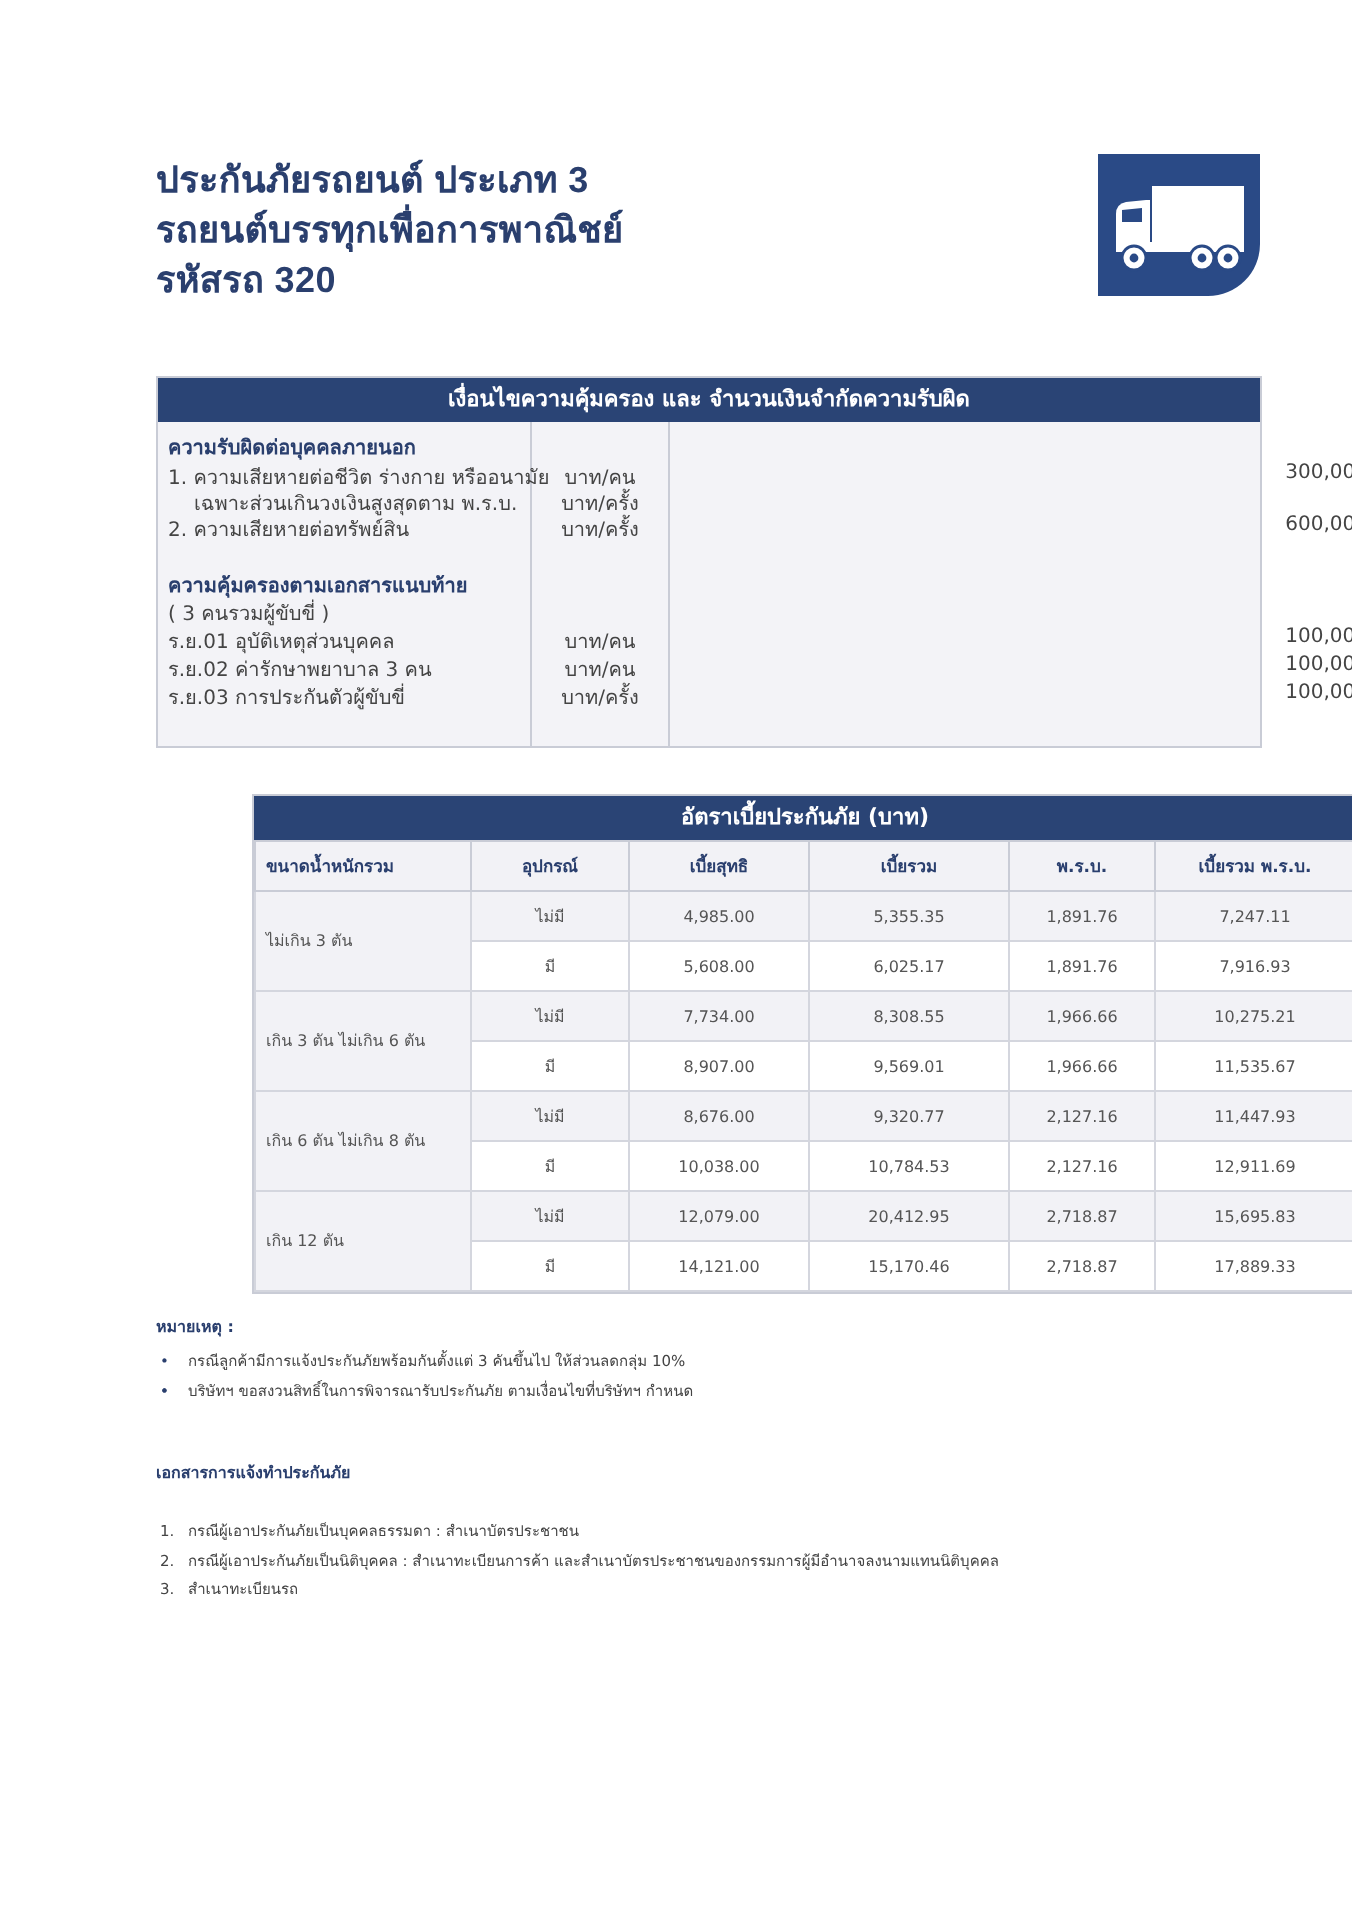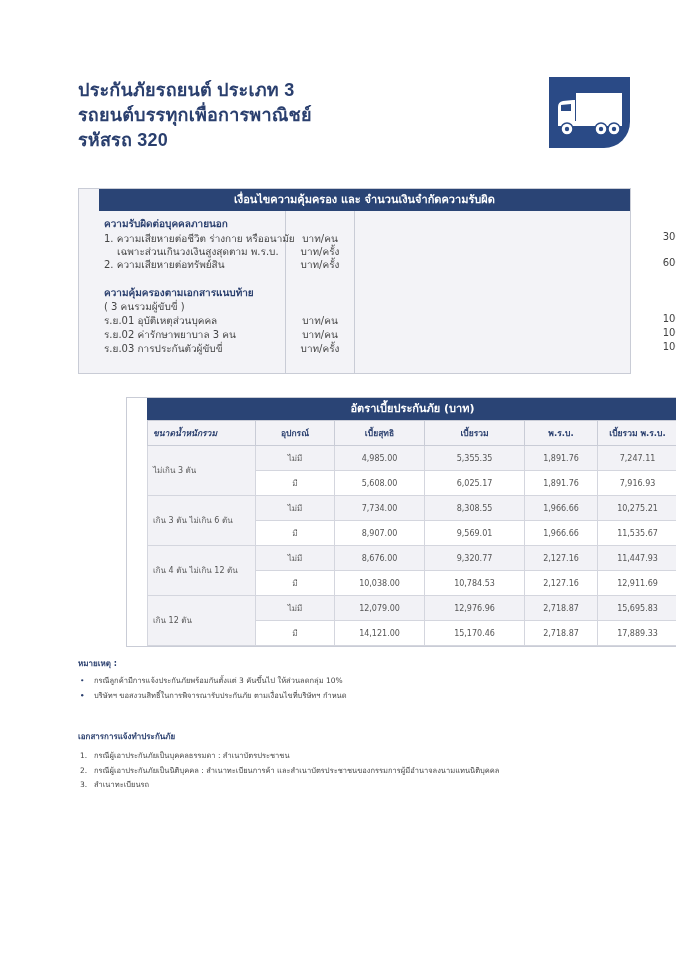--- a/index.html
+++ b/index.html
@@ -5,45 +5,45 @@
   * { box-sizing: border-box; margin: 0; padding: 0; }
   html, body { width: 676px; height: 960px; background: #ffffff; }
   body { font-family: "DejaVu Sans", "Liberation Sans", sans-serif; color: #333; position: relative; overflow: hidden; }
 
   .title-block { position: absolute; left: 78px; top: 78px; }
   .title-line { font-family: "Liberation Sans", "DejaVu Sans", sans-serif; font-weight: bold; color: #2a3f6e; font-size: 18px; line-height: 25px; letter-spacing: 0.2px; }
 
   .truck-badge { position: absolute; left: 549px; top: 77px; width: 80px; width: 81px; height: 71px; background: #2a4a86; border-bottom-right-radius: 26px; }
   .truck-badge svg { position: absolute; left: 6px; top: 8px; }
 
-  .table-wrap { position: absolute; left: 78px; width: 553px; padding-left: 20px; }
+  .table-wrap { position: absolute; left: 78px; width: 553px; }
   .cov { top: 188px; border: 1px solid #c9ccd6; background: #f3f3f7; }
   .table-header { background: #2a4475; color: #fff; font-weight: bold; font-size: 11px; text-align: center; height: 22px; line-height: 22px; }
   .cov-body { position: relative; height: 162px; font-size: 10px; color: #444; }
   .cov-body .col-div { position: absolute; top: 0; bottom: 0; width: 1px; background: #c9ccd6; }
   .cov-line { position: absolute; white-space: nowrap; }
   .cov-line.bold { font-weight: bold; color: #2a3f6e; }
   .cov-unit { position: absolute; left: 187px; width: 68px; text-align: center; white-space: nowrap; }
   .cov-amt { position: absolute; left: 255px; width: 350px; text-align: right; white-space: nowrap; }
 
   .rate { top: 397px; border: 1px solid #c9ccd6; margin-left: 48px; }
   table.rates { width: 100%; border-collapse: collapse; font-size: 8px; color: #555; }
   table.rates th { background: #f2f2f6; color: #2a3f6e; font-weight: bold; height: 25px; border: 1px solid #c9ccd6; font-size: 8.5px; }
-  table.rates th.first { text-align: left; padding-left: 5px; font-style: italic; }
+  table.rates th.first { text-align: left; padding-left: 5px; }
   table.rates td { height: 25px; border: 1px solid #d4d6de; text-align: center; background: #ffffff; }
   table.rates tr.alt td { background: #f2f2f6; }
   table.rates td.wcls { text-align: left; padding-left: 5px; background: #f2f2f6; }
 
   .notes { position: absolute; left: 78px; top: 657px; width: 560px; font-size: 7.5px; color: #444; }
   .notes h4 { font-weight: bold; color: #2a3f6e; font-size: 8px; margin-bottom: 4px; }
   .notes ul { list-style: none; }
   .notes ul li { position: relative; padding-left: 16px; line-height: 14.5px; }
   .notes ul li .bullet { position: absolute; left: 2px; top: 0; color: #2a3f6e; }
   .docs { position: absolute; left: 78px; top: 730px; width: 560px; font-size: 7.5px; color: #444; }
-  .docs h4 { font-weight: bold; color: #2a3f6e; font-size: 8px; margin-bottom: 6px; }
+  .docs h4 { font-weight: bold; color: #2a3f6e; font-size: 8px; margin-bottom: 16px; }
   .docs ol { list-style: none; }
   .docs ol li { position: relative; padding-left: 16px; line-height: 14.5px; }
   .docs ol li .num { position: absolute; left: 2px; top: 0; }
 </style>
 </head>
 <body>
 
 <div class="title-block">
   <div class="title-line">ประกันภัยรถยนต์ ประเภท 3</div>
   <div class="title-line">รถยนต์บรรทุกเพื่อการพาณิชย์</div>
@@ -147,39 +147,39 @@
           <td>10,275.21</td>
         </tr>
         <tr>
           <td>มี</td>
           <td>8,907.00</td>
           <td>9,569.01</td>
           <td>1,966.66</td>
           <td>11,535.67</td>
         </tr>
         <tr class="alt">
-          <td rowspan="2" class="wcls">เกิน 4 ตัน ไม่เกิน 12 ตัน</td>
+          <td rowspan="2" class="wcls">เกิน 6 ตัน ไม่เกิน 8 ตัน</td>
           <td>ไม่มี</td>
           <td>8,676.00</td>
           <td>9,320.77</td>
           <td>2,127.16</td>
           <td>11,447.93</td>
         </tr>
         <tr>
           <td>มี</td>
           <td>10,038.00</td>
           <td>10,784.53</td>
           <td>2,127.16</td>
           <td>12,911.69</td>
         </tr>
         <tr class="alt">
           <td rowspan="2" class="wcls">เกิน 12 ตัน</td>
           <td>ไม่มี</td>
           <td>12,079.00</td>
-          <td>12,976.96</td>
+          <td>20,412.95</td>
           <td>2,718.87</td>
           <td>15,695.83</td>
         </tr>
         <tr>
           <td>มี</td>
           <td>14,121.00</td>
           <td>15,170.46</td>
           <td>2,718.87</td>
           <td>17,889.33</td>
         </tr>

